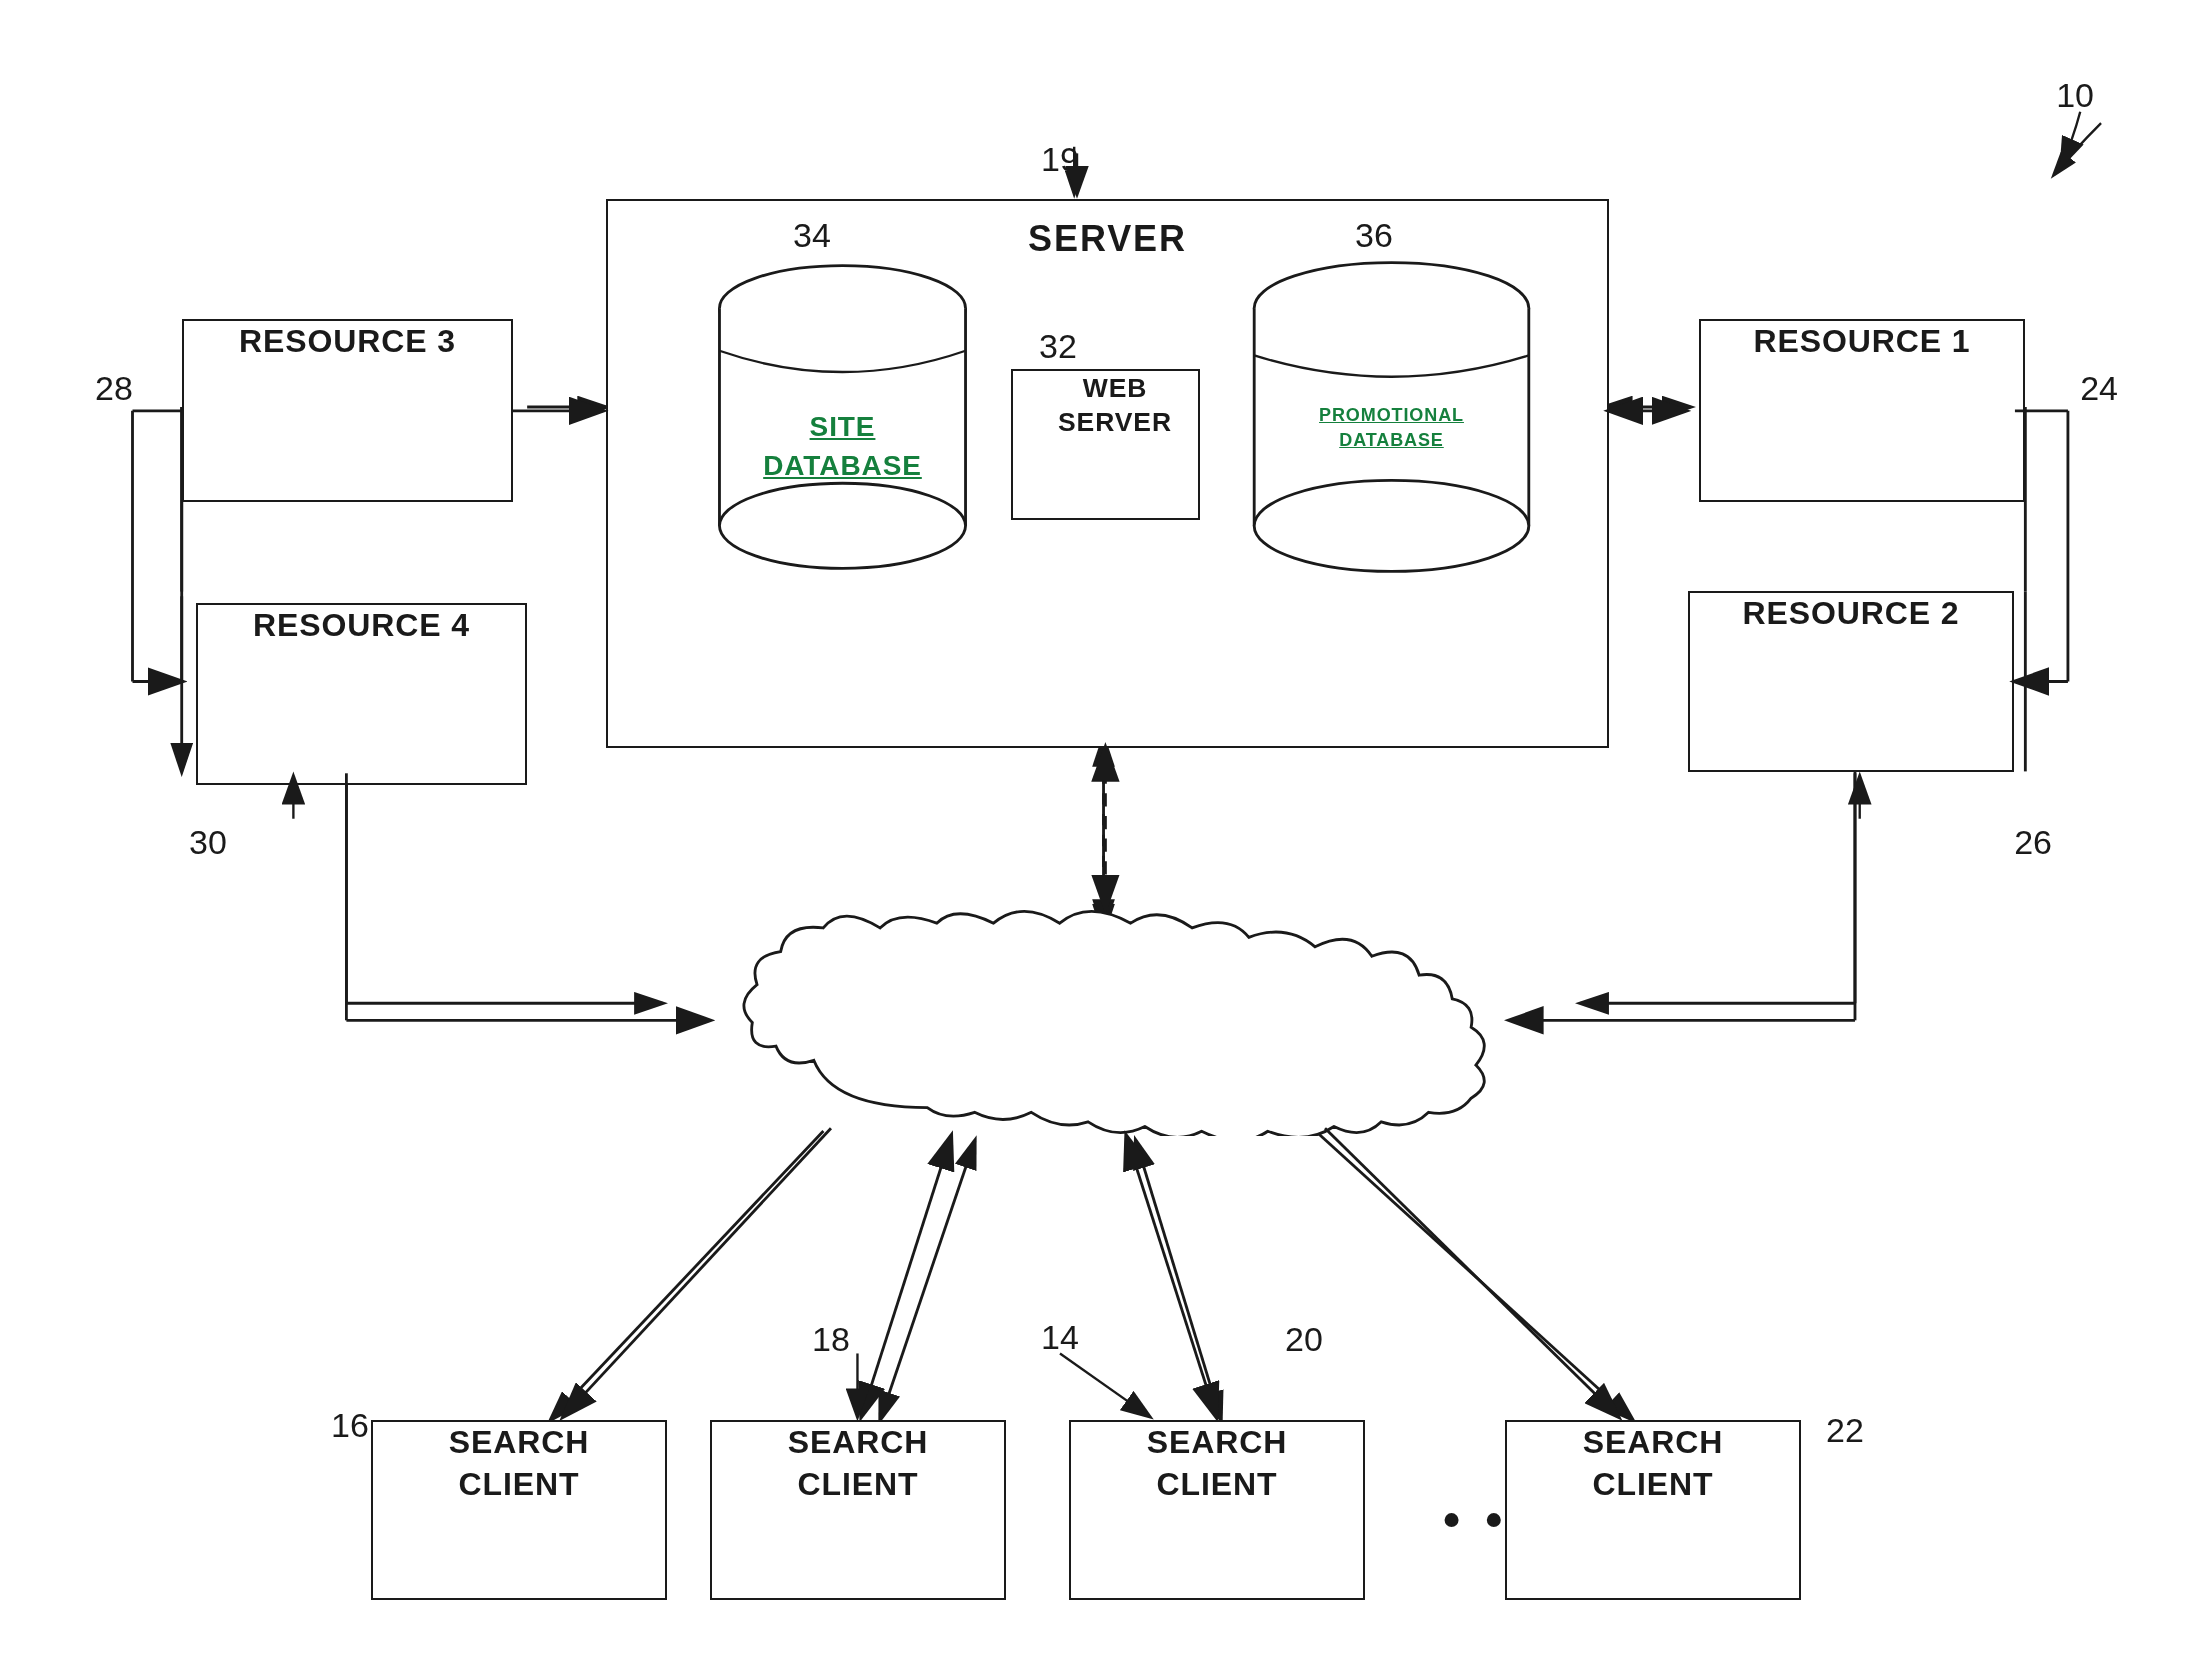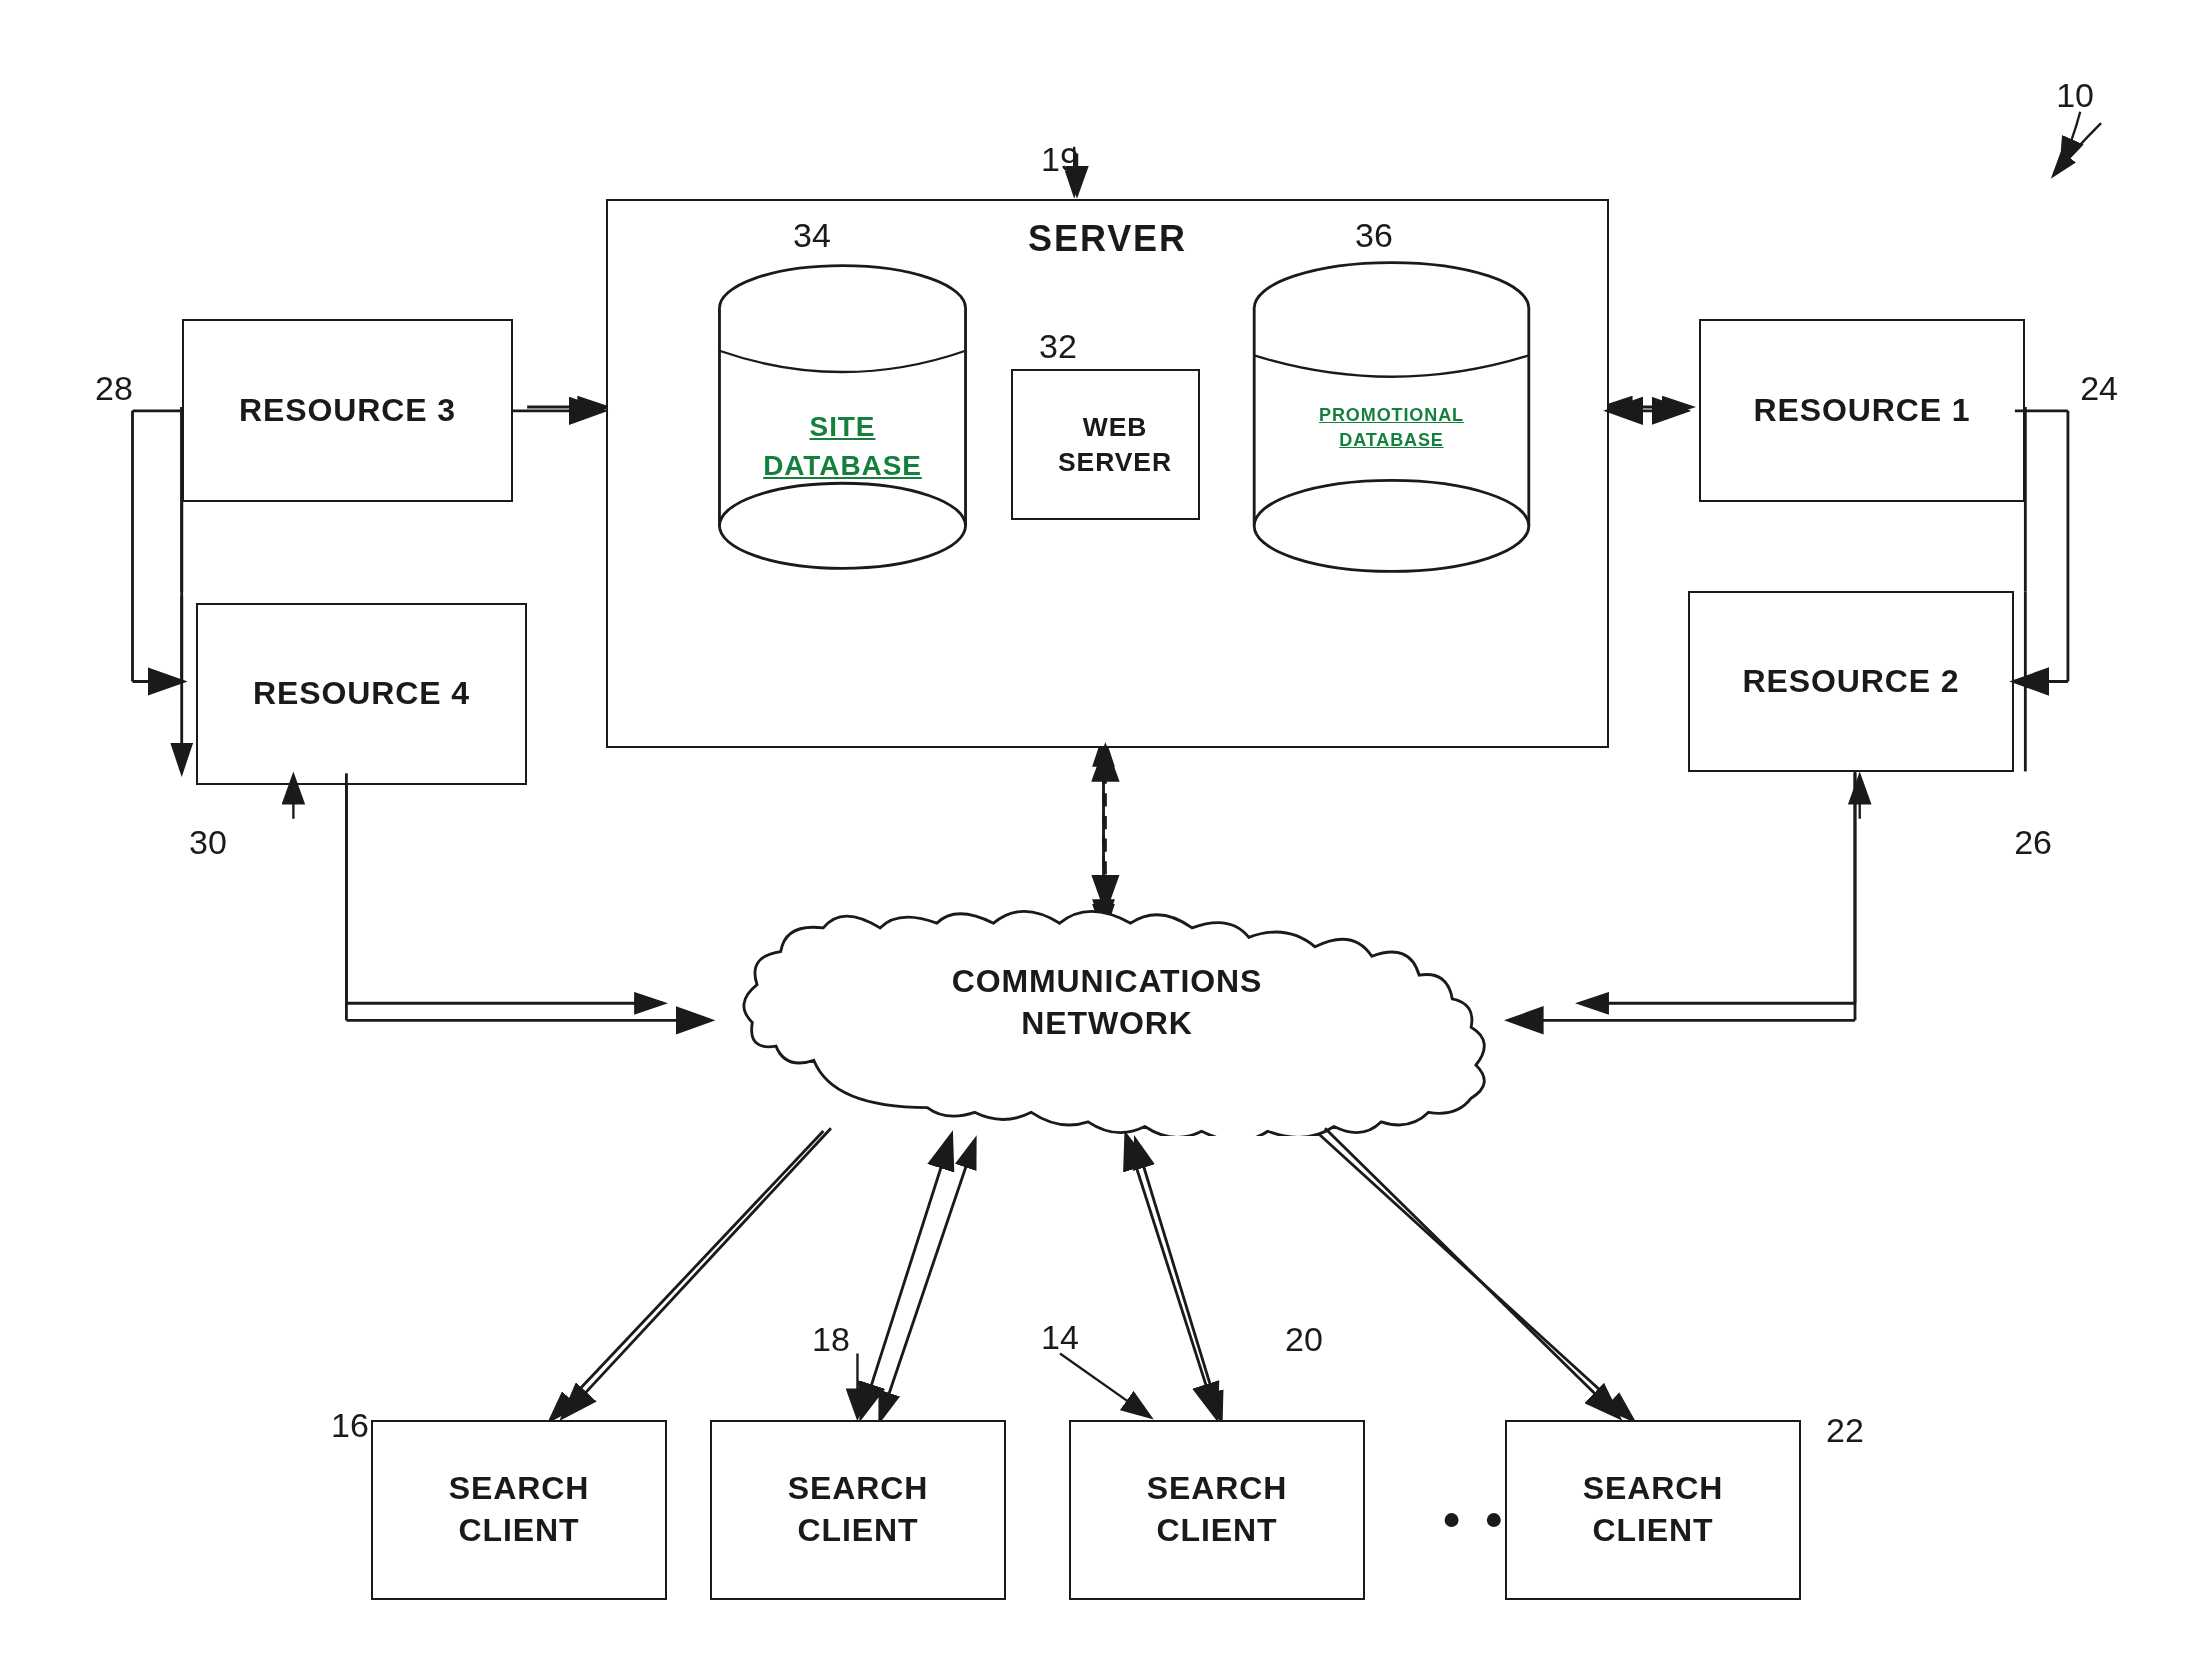--- a/index.html
+++ b/index.html
@@ -28,21 +28,20 @@
     }
 
     
     .box {
       position: absolute;
       border: 2.8px solid #1a1a1a;
       background: #ffffff;
       display: flex;
       flex-direction: column;
       align-items: center;
-      justify-content: center;
     }
 
     .box-label {
       font-size: 32px;
       font-weight: bold;
       text-align: center;
       line-height: 1.3;
       color: #1a1a1a;
       letter-spacing: 0.9px;
     }
@@ -271,24 +270,20 @@
                Q710,225 680,215
                Q660,235 630,220
                Q600,240 560,225
                Q530,245 490,225
                Q460,240 430,220
                Q400,235 370,215
                Q340,225 310,205
                Q280,220 250,205
                Q220,215 200,200Z" fill="white" stroke="#1a1a1a" stroke-width="3" transform="translate(40,10)"></path>
     </svg>
-    <div class="cloud-label" style="top:52px; left:0; width:814px; font-size:32px; font-weight:bold; letter-spacing:0.9px;">
-      <span>COMMUNICATIONS</span><br>
-      <span>NETWORK</span>
-    </div>
   </div>
 
   <div class="box" style="left:371px; top:1420px; width:296px; height:180px;">
     <div class="box-label">
       <span>SEARCH</span><br>
       <span>CLIENT</span>
     </div>
   </div>
 
   <div class="ref-num" style="bottom:218px; left:331px;">16</div>

